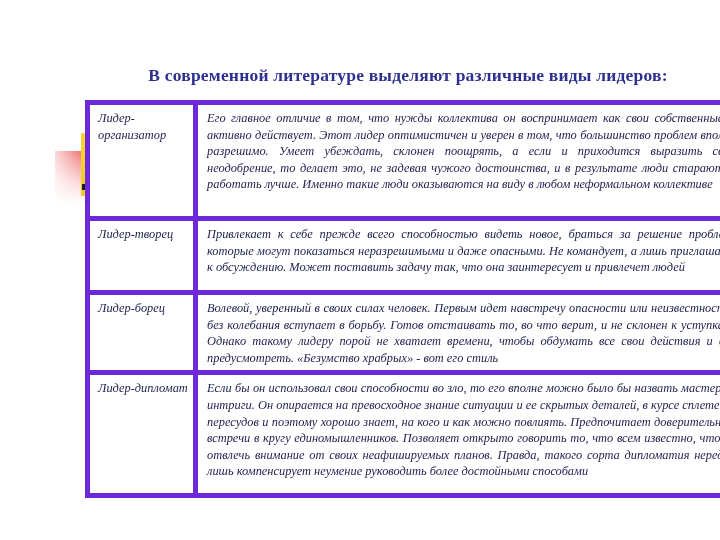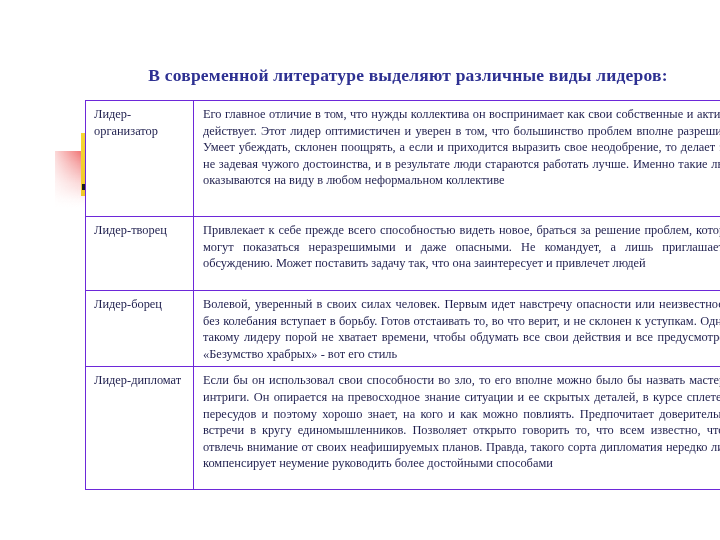--- a/index.html
+++ b/index.html
@@ -63,25 +63,26 @@
   table.leader-table {
     position: absolute;
     left: 37px;
     top: 52px;
     width: 664px;
     border-collapse: collapse;
     background: #ffffff;
     table-layout: fixed;
   }
   table.leader-table td {
-    border: 1px solid #6d28d9;
+    border: 5px solid #6d28d9;
     vertical-align: top;
     font-size: 12.4px;
     line-height: 16.6px;
     color: #1f1f4e;
+    font-style: italic;
   }
   td.type-cell {
     width: 108px;
     padding: 5px 4px 4px 8px;
     text-align: left;
   }
   td.desc-cell {
     padding: 5px 9px 4px 9px;
     text-align: justify;
     text-justify: inter-word;

